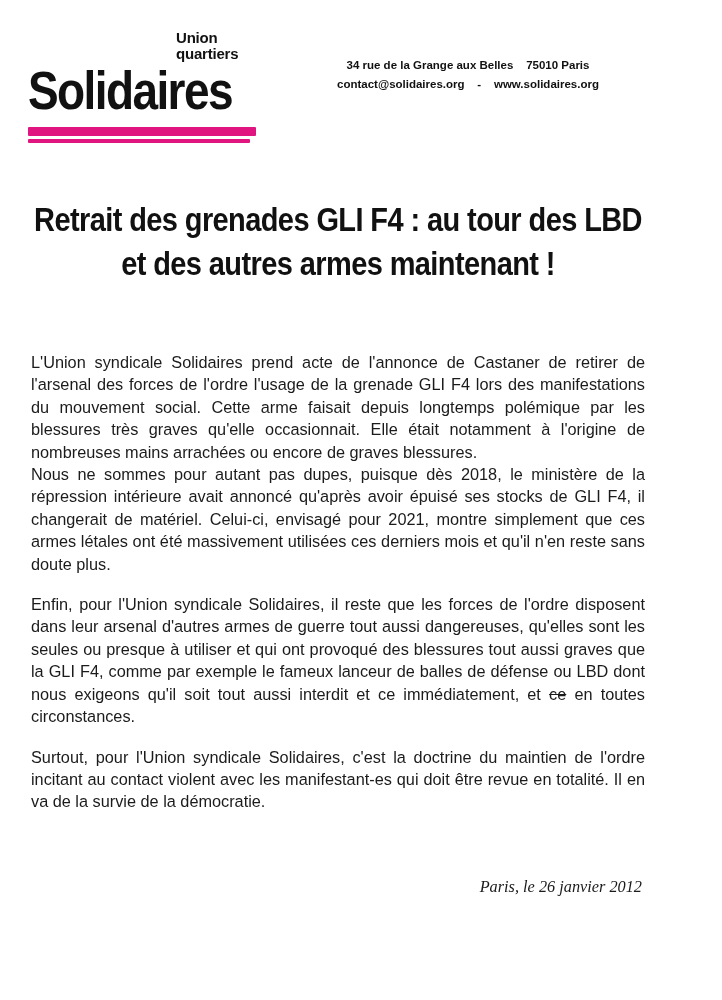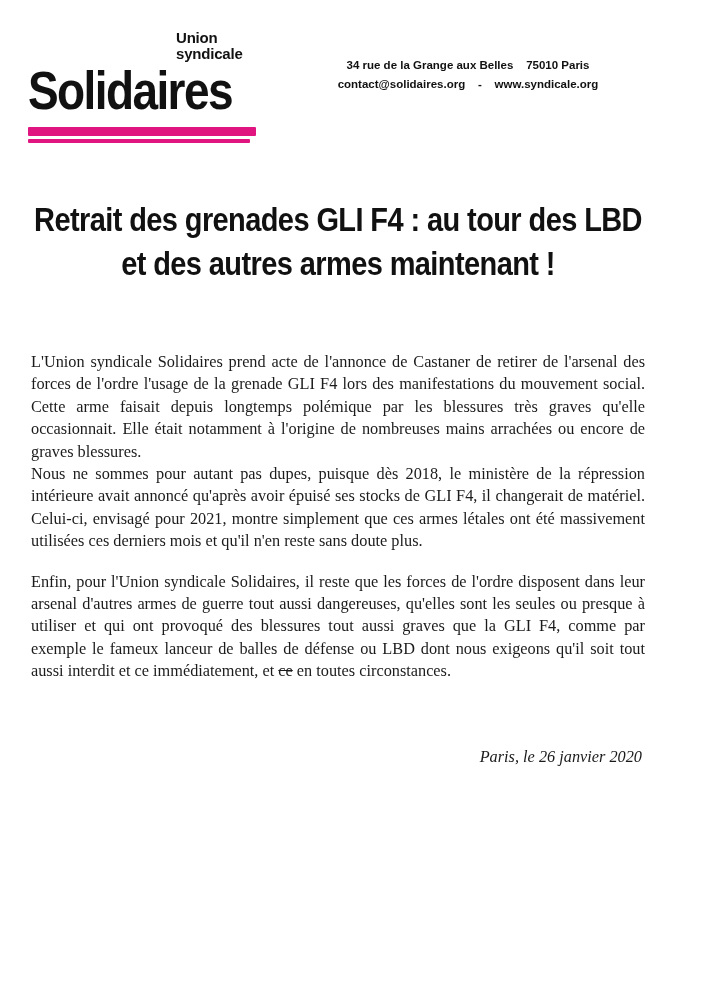--- a/index.html
+++ b/index.html
@@ -107,21 +107,21 @@
     transform-origin: center top;
     padding: 0 4px;
   }
 
   
   .body-text {
     margin-top: 74px;
     padding: 0 3px;
   }
   .para {
-    font-family: Liberation Serif, serif;
+    font-family: Liberation Sans, sans-serif;
     font-size: 16.3px;
     line-height: 22.4px;
     text-align: justify;
     color: #1b1b1b;
     margin: 0 0 18px 0;
   }
   .para.tight {
     margin-bottom: 0;
   }
   .strike {
@@ -140,40 +140,41 @@
 </style>
 </head>
 <body>
 
 <div class="page">
 
   <div class="header">
 
     <div class="logo-block">
       <div class="logo-union">Union</div>
-      <div class="logo-syndicale">syndicale</div>
+      <div class="logo-syndicale">quartiers</div>
       <div class="logo-main">Solidaires</div>
       <div class="logo-underline"></div>
       <div class="logo-underline second"></div>
     </div>
 
     <div class="contact-block">
       <div class="contact-line">34 rue de la Grange aux Belles    75010 Paris</div>
-      <div class="contact-line">contact@solidaires.org    -    www.syndicale.org</div>
+      <div class="contact-line">contact@solidaires.org    -    www.solidaires.org</div>
     </div>
 
   </div>
 
   <div class="title">Retrait des grenades GLI F4 : au tour des LBD et des autres armes maintenant !</div>
 
   <div class="body-text">
 
     <p class="para tight">L'Union syndicale Solidaires prend acte de l'annonce de Castaner de retirer de l'arsenal des forces de l'ordre l'usage de la grenade GLI F4 lors des manifestations du mouvement social. Cette arme faisait depuis longtemps polémique par les blessures très graves qu'elle occasionnait. Elle était notamment à l'origine de nombreuses mains arrachées ou encore de graves blessures.</p>
     <p class="para">Nous ne sommes pour autant pas dupes, puisque dès 2018, le ministère de la répression intérieure avait annoncé qu'après avoir épuisé ses stocks de GLI F4, il changerait de matériel. Celui-ci, envisagé pour 2021, montre simplement que ces armes létales ont été massivement utilisées ces derniers mois et qu'il n'en reste sans doute plus.</p>
 
     <p class="para"><span>Enfin, pour l'Union syndicale Solidaires, il reste que les forces de l'ordre disposent dans leur arsenal d'autres armes de guerre tout aussi dangereuses, qu'elles sont les seules ou presque à utiliser et qui ont provoqué des blessures tout aussi graves que la GLI F4, comme par exemple le fameux lanceur de balles de défense ou LBD dont nous exigeons qu'il soit tout aussi interdit et ce immédiatement, et </span><span class="strike">ce</span><span> en toutes circonstances.</span></p>
 
+    <p class="para">Surtout, pour l'Union syndicale Solidaires, c'est la doctrine du maintien de l'ordre incitant au contact violent avec les manifestant-es qui doit être revue en totalité. Il en va de la survie de la démocratie.</p>
 
   </div>
 
-  <div class="signature">Paris, le 26 janvier 2020</div>
+  <div class="signature">Paris, le 26 janvier 2012</div>
 
 </div>
 
 </body></html>

